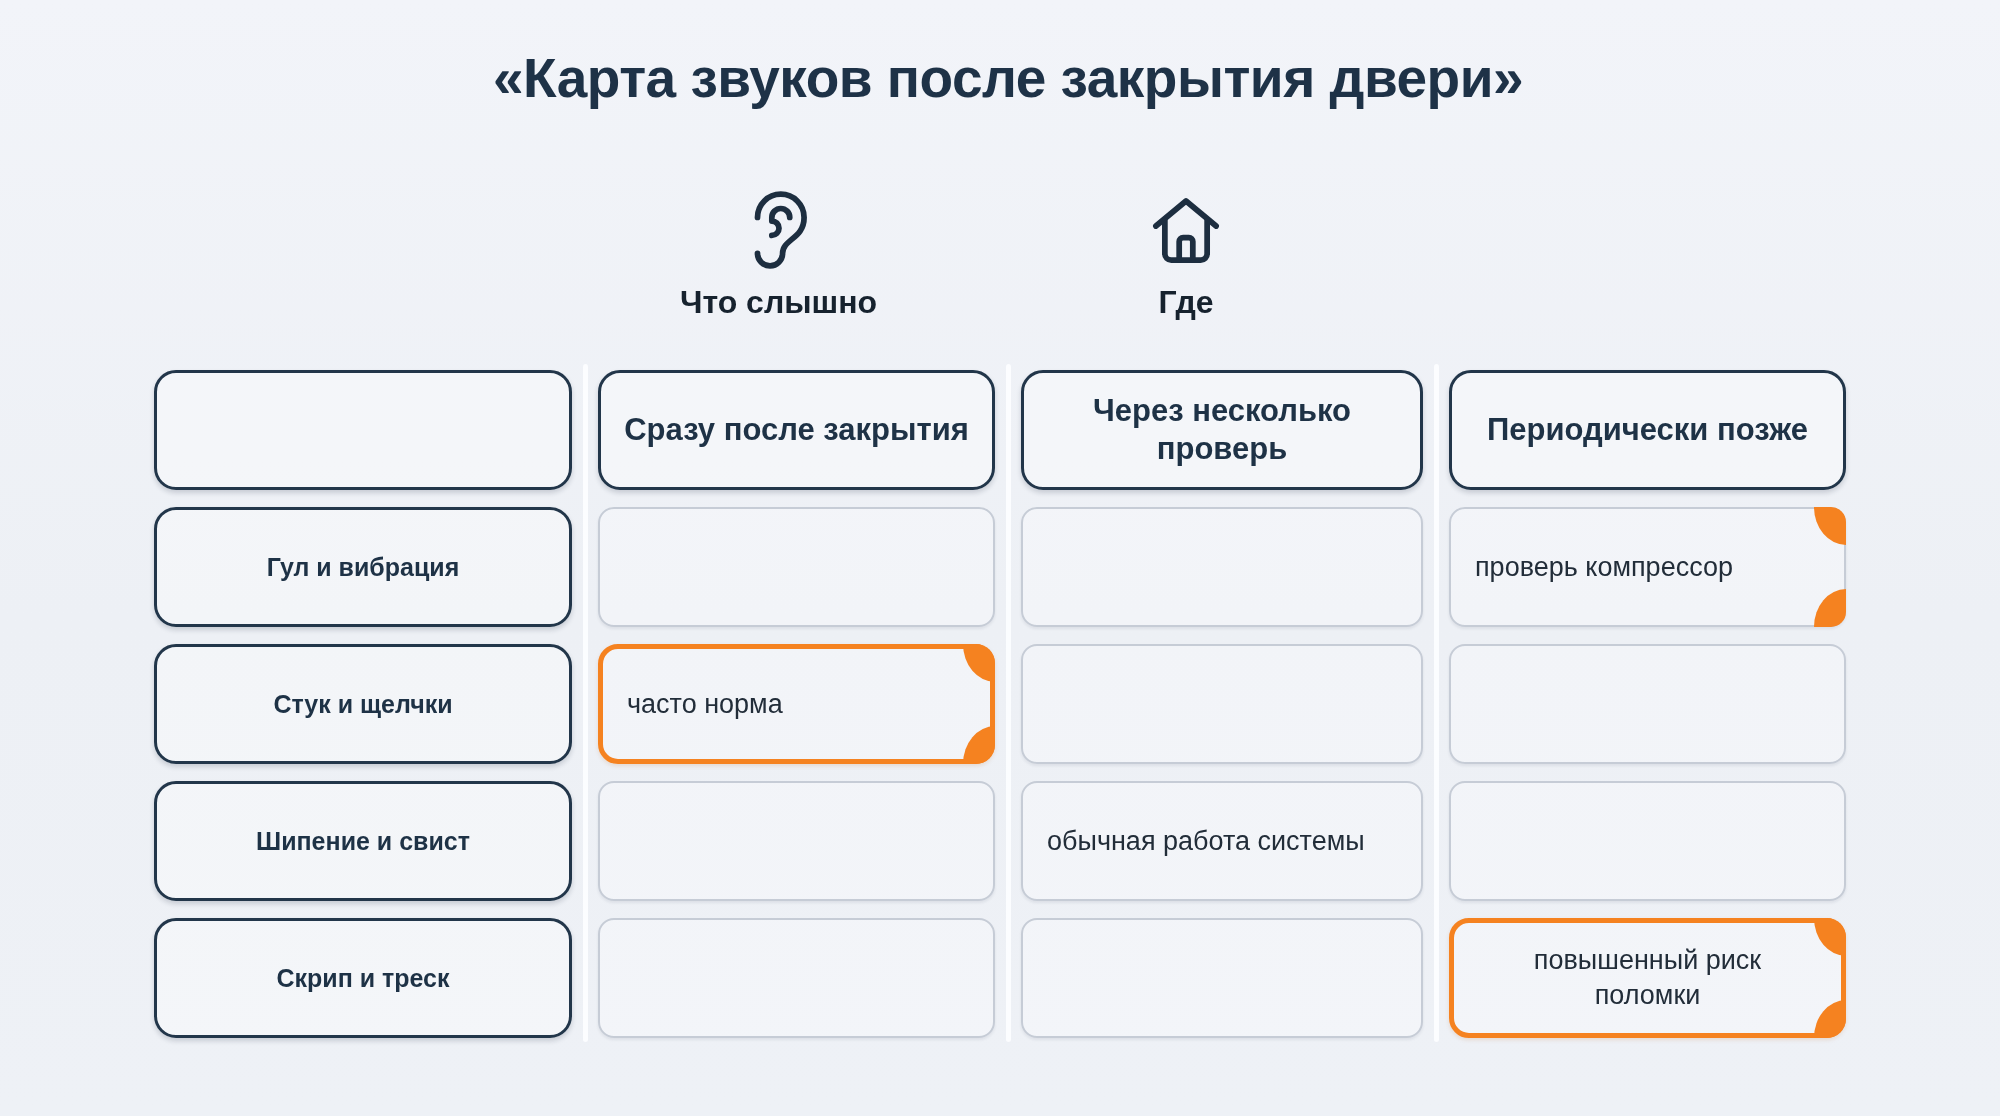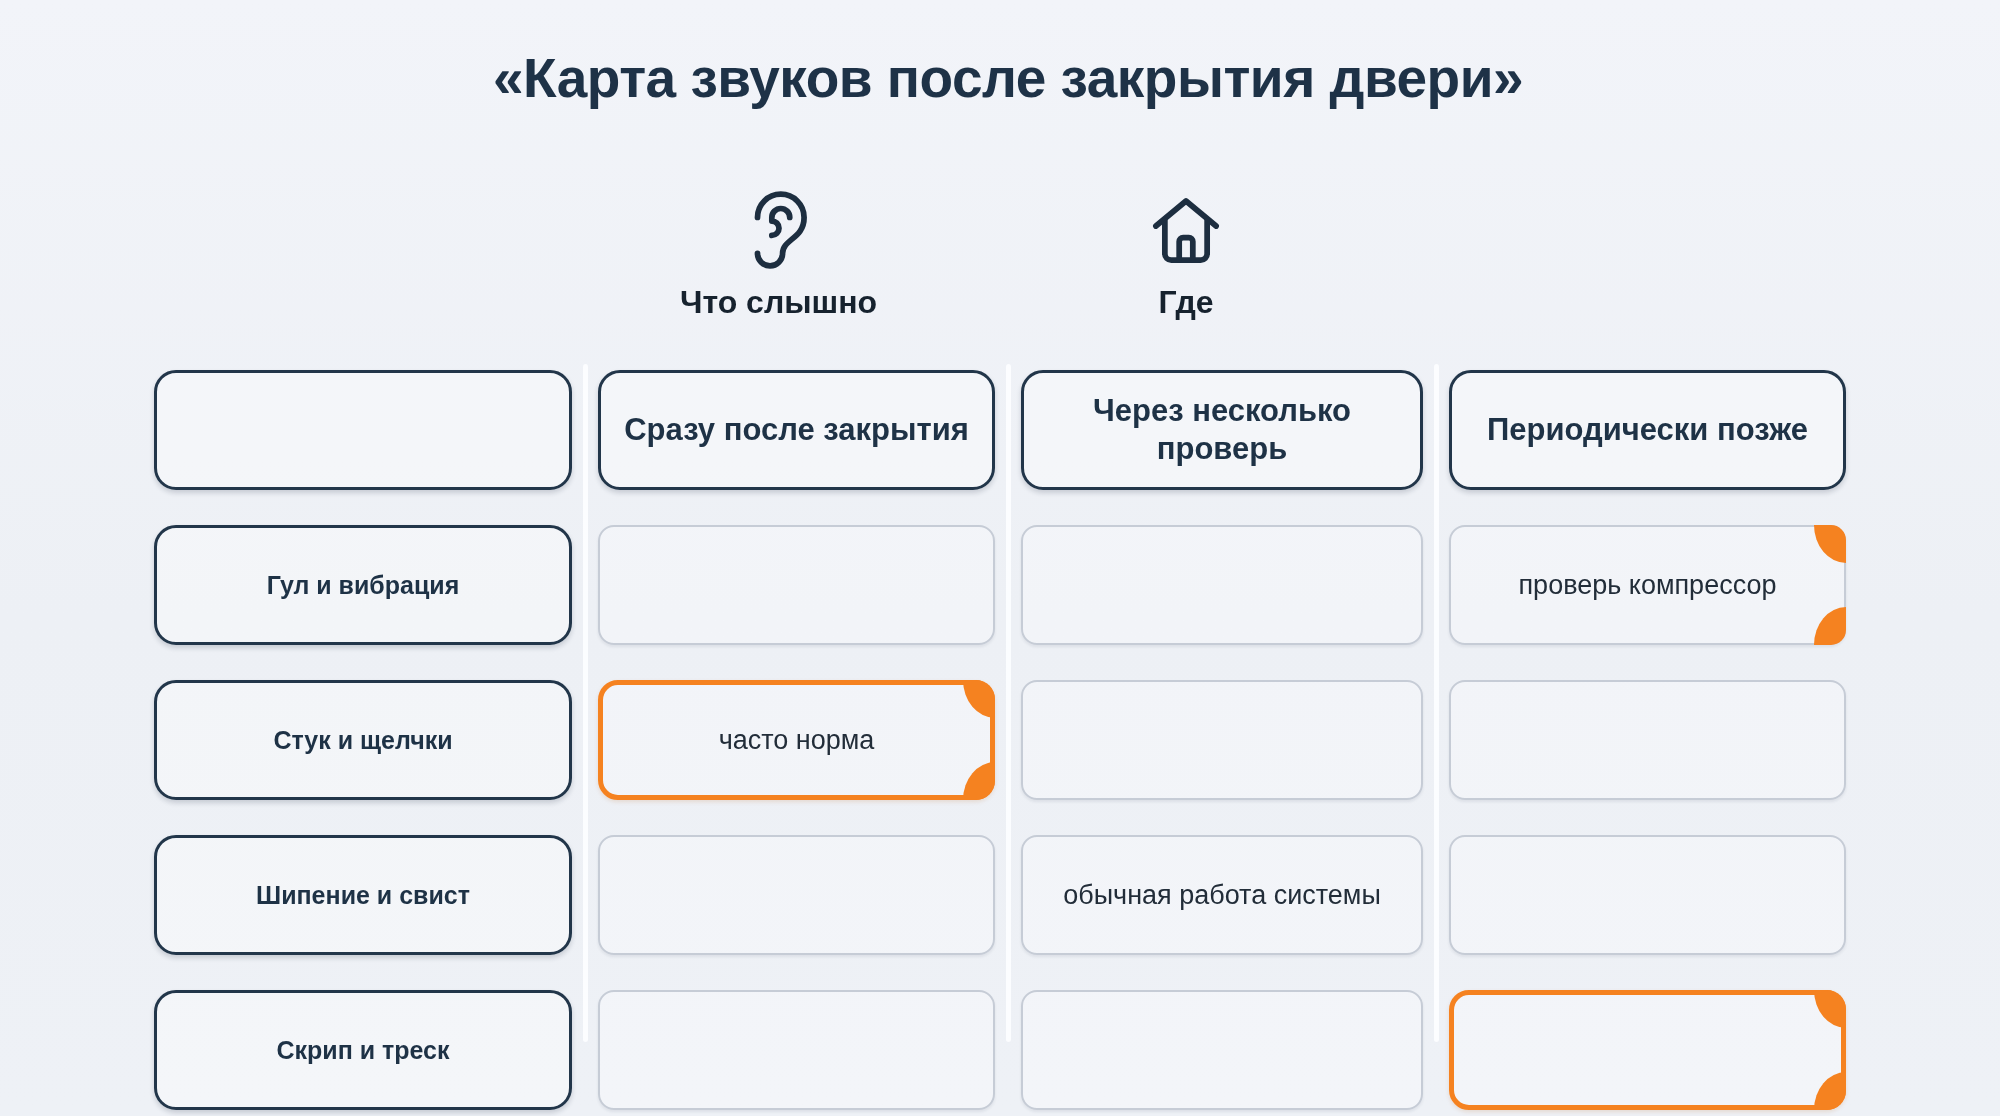--- a/index.html
+++ b/index.html
@@ -38,36 +38,36 @@
   
   .vsep{
     position:absolute;top:364px;height:678px;width:5px;
     background:rgba(252,253,255,0.95);border-radius:3px;z-index:0;
   }
   .vsep.s1{left:583px;} .vsep.s2{left:1006px;} .vsep.s3{left:1434px;}
   
   .grid{
     position:absolute;left:154px;top:370px;z-index:1;
     display:grid;grid-template-columns:418px 397px 402px 397px;
-    grid-auto-rows:120px;gap:35px 26px;
+    grid-auto-rows:120px;gap:17px 26px;
   }
   .hbox{
     border:3px solid #22364a;border-radius:22px;
     background:rgba(255,255,255,0.35);
     display:flex;align-items:center;justify-content:center;text-align:center;
     font-size:31px;font-weight:700;color:#1e3246;line-height:1.22;
     box-shadow:0 3px 5px rgba(25,40,60,0.18);
     padding:6px 18px;box-sizing:border-box;
   }
   .rowlabel{font-weight:600;font-size:25px;}
   .cell{
     position:relative;
     border:2px solid #c6ccd6;border-radius:16px;
     background:rgba(255,255,255,0.30);
-    display:flex;align-items:center;justify-content:center;text-align:center;
+    display:flex;align-items:center;text-align:center;
     font-size:27px;font-weight:400;color:#222d39;line-height:1.28;
     box-shadow:0 2px 3px rgba(25,40,60,0.08);
     padding:6px 24px;box-sizing:border-box;
   }
   .cell.orange{
     border:5px solid #f58220;border-radius:20px;
     box-shadow:0 2px 4px rgba(180,90,10,0.15);
   }
   
   .curl{position:absolute;background:#f58220;z-index:2;}
@@ -163,16 +163,17 @@
     <div class="hbox rowlabel">Скрип и треск</div>
     <div class="cell">
         <span></span>
       </div>
     <div class="cell">
         <span></span>
       </div>
     <div class="cell orange">
       <span class="curl tr"></span>
       <span class="curl br"></span>
+      <span>повышенный риск поломки</span>
     </div>
 
   </div>
 </div>
 
 </body></html>

